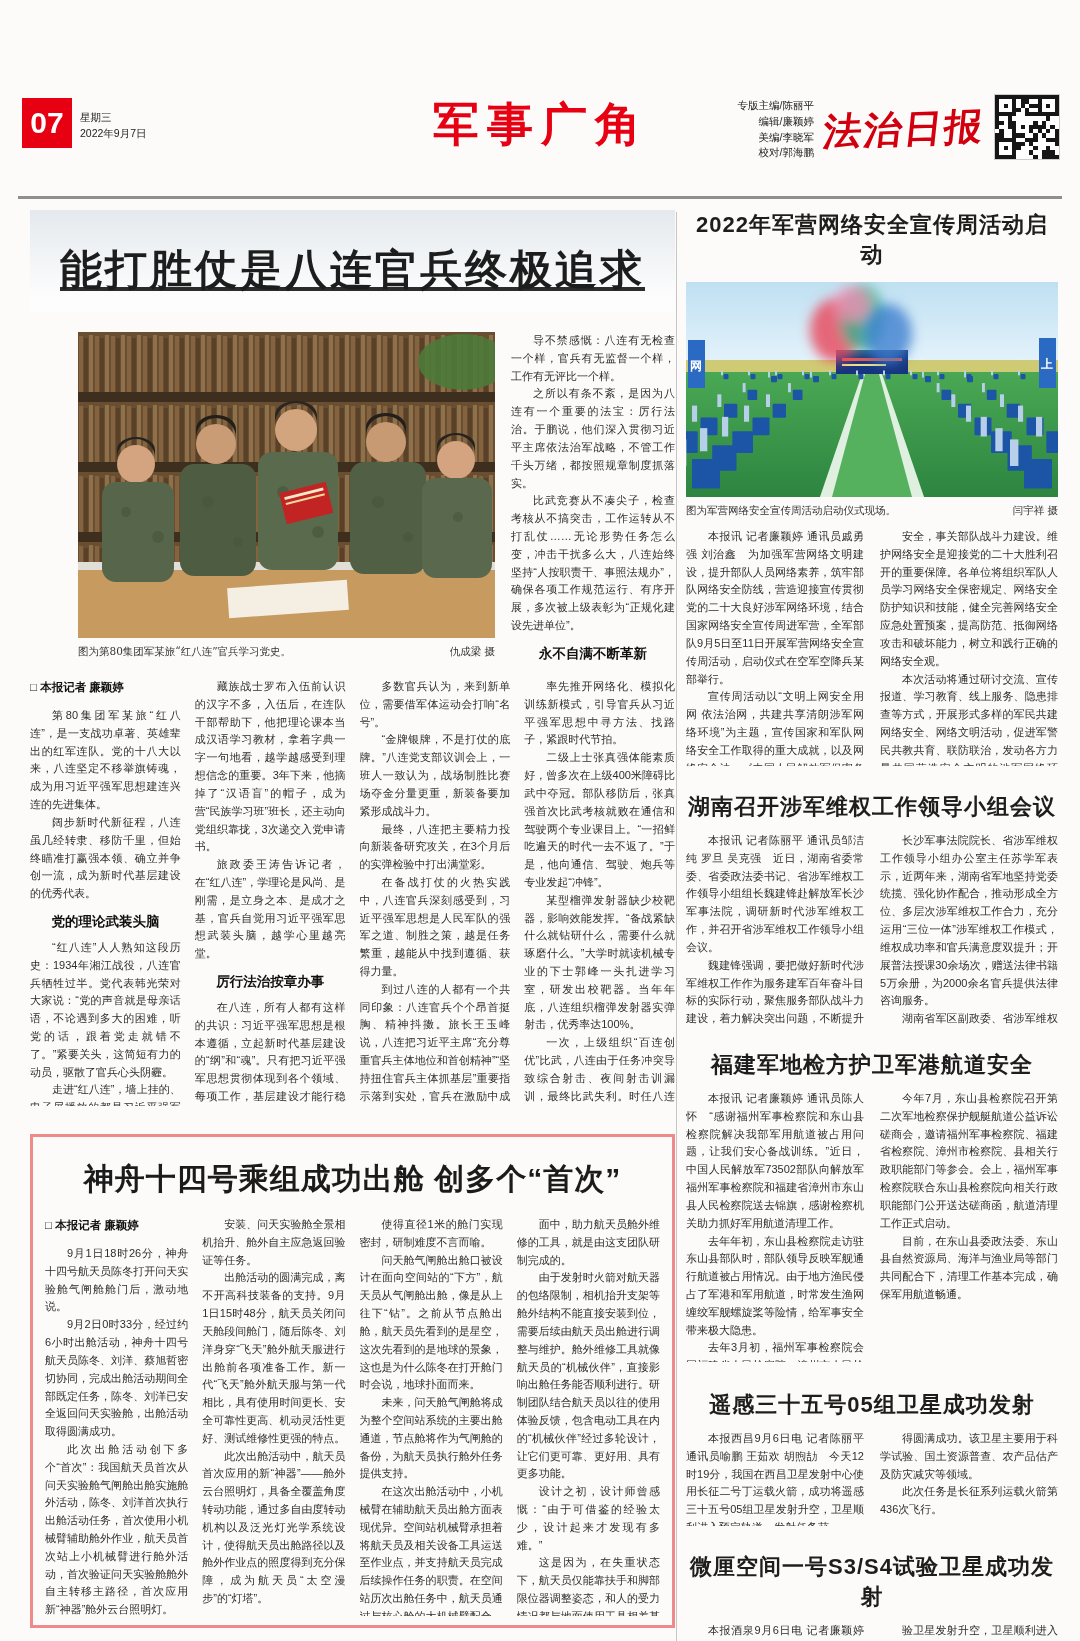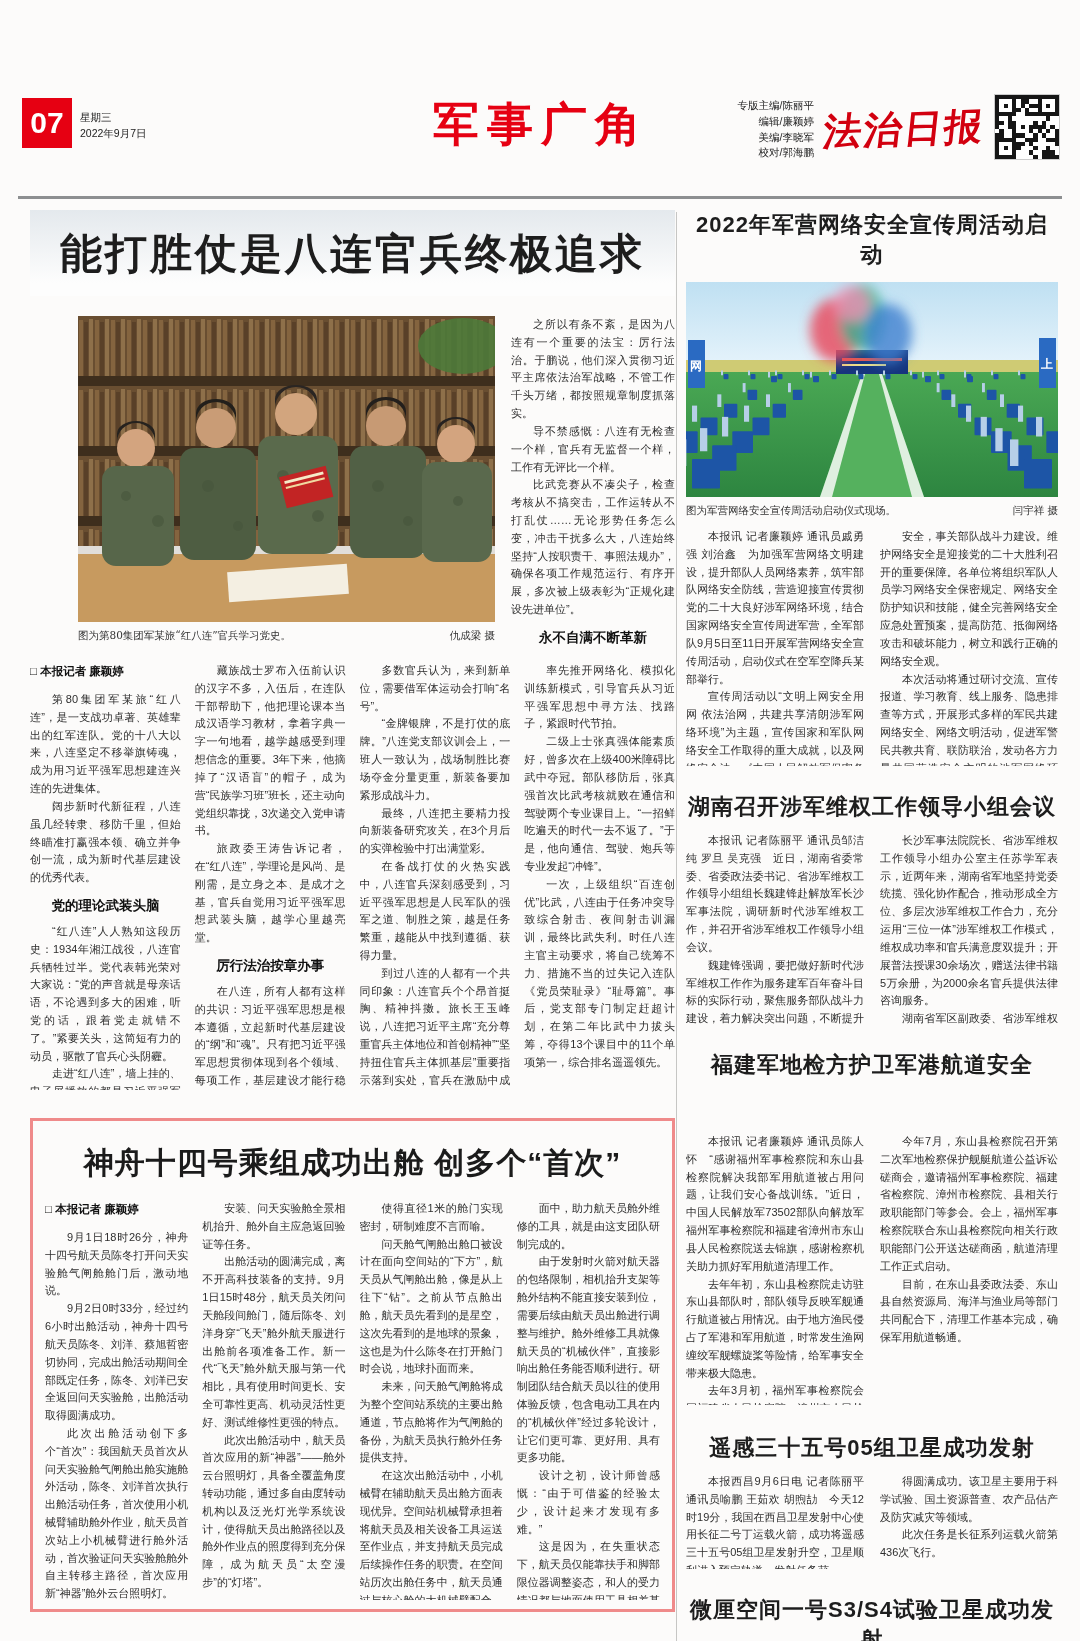--- a/index.html
+++ b/index.html
@@ -24,21 +24,21 @@
   .v-divider{position:absolute;left:676px;top:212px;bottom:0;width:1px;background:#c6c6c4;}
   
   .para{margin:0;text-indent:2em;font-size:11px;line-height:1.62;text-align:justify;color:#2e2e2e;}
   .sub{margin:10px 0 8px;text-align:center;font-size:13.5px;font-weight:bold;color:#111;}
   .byline{font-size:11.5px;font-weight:bold;color:#111;margin:2px 0 12px;}
   strong{font-weight:normal;}
   .caprow{display:flex;justify-content:space-between;align-items:center;margin-top:7px;
           font-family:"DejaVu Serif",serif;font-size:10.5px;color:#333;}
   
   .left-region{position:absolute;left:30px;top:210px;width:645px;}
-  .ma-headarea{background:linear-gradient(#e4e9ed,#fdfdfd 85%);padding:16px 0 14px;}
+  .ma-headarea{background:linear-gradient(#e4e9ed,#fdfdfd 85%);padding:32px 0 14px;text-decoration:underline;}
   .ma-headline{text-align:center;font-size:42px;font-weight:bold;color:#1d1d1d;letter-spacing:3px;margin:0;}
   .ma-subheadline{text-align:center;font-size:19px;font-weight:bold;color:#222;margin:14px 0 0;}
   .ma-top{display:flex;gap:16px;margin-top:20px;}
   .photo-block{width:417px;padding-left:48px;}
   .main-photo{display:block;width:417px;height:306px;}
   .side-col{flex:1;height:334px;overflow:hidden;}
   .cols{display:flex;gap:14px;margin-top:12px;}
   .cols .col{flex:1;overflow:hidden;}
   .ma-cols .col{height:428px;}
   
@@ -46,21 +46,21 @@
   .sz-headline{text-align:center;font-size:30px;font-weight:bold;color:#1b1b1b;letter-spacing:1px;margin:10px 0 16px;}
   .sz-cols .col{height:400px;}
   
   .right-region{position:absolute;left:686px;top:210px;width:372px;}
   .r-headline{text-align:center;font-size:22px;font-weight:bold;color:#1d1d1d;margin:0;letter-spacing:1px;}
   .ceremony-photo{display:block;width:372px;height:215px;margin-top:12px;}
   .r-cols{margin-top:10px;display:flex;gap:16px;}
   .r-cols .col{flex:1;overflow:hidden;}
   .cyber-cols .col{height:238px;}
   .hunan-cols .col{height:192px;}
-  .fujian-cols .col{height:272px;margin-top:43px;}
+  .fujian-cols .col{height:272px;}
   .yaogan-cols .col{height:96px;}
   .weili-cols .col{height:82px;}
   .mt26{margin-top:26px;} .mt28{margin-top:28px;}
 </style>
 </head>
 <body>
 
 <div class="page">
 
   <div class="hdr">
@@ -267,22 +267,22 @@
               <rect x="208" y="166" width="40" height="2" fill="#f0d9a0"></rect>
             </g>
           </g>
         </svg>
         <div class="caprow">
           <span>图为第80集团军某旅“红八连”官兵学习党史。</span>
           <span>仇成梁 摄</span>
         </div>
       </div>
       <div class="side-col col">
+          <p class="para">导不禁感慨：八连有无检查一个样，官兵有无监督一个样，工作有无评比一个样。</p>
           <p class="para">之所以有条不紊，是因为八连有一个重要的法宝：厉行法治。于鹏说，他们深入贯彻习近平主席依法治军战略，不管工作千头万绪，都按照规章制度抓落实。</p>
-          <p class="para">导不禁感慨：八连有无检查一个样，官兵有无监督一个样，工作有无评比一个样。</p>
           <p class="para">比武竞赛从不凑尖子，检查考核从不搞突击，工作运转从不打乱仗……无论形势任务怎么变，冲击干扰多么大，八连始终坚持“人按职责干、事照法规办”，确保各项工作规范运行、有序开展，多次被上级表彰为“正规化建设先进单位”。</p>
           <h4 class="sub">永不自满不断革新</h4>
           <p class="para">在部队调整改革中，八连所在营转型为合成营，面对无人机、导弹、卫星等多个兵种专业，尤其是得知连队即将全面换装，许多人面临转岗换岗，官兵顿感压力重重。“体制编制调整，就是倒逼大家换脑筋、变观念。”改革后的第一堂课，八连干部动员大家积极应对挑战。</p>
         </div>
     </div>
 
     <div class="cols ma-cols">
       <div class="col">
         <div class="byline">□ 本报记者 廉颖婷</div>
         <div>
@@ -302,20 +302,21 @@
       <div class="col">
           <p class="para">多数官兵认为，来到新单位，需要借军体运动会打响“名号”。</p>
           <p class="para">“金牌银牌，不是打仗的底牌。”八连党支部议训会上，一班人一致认为，战场制胜比赛场夺金分量更重，新装备要加紧形成战斗力。</p>
           <p class="para">最终，八连把主要精力投向新装备研究攻关，在3个月后的实弹检验中打出满堂彩。</p>
           <p class="para">在备战打仗的火热实践中，八连官兵深刻感受到，习近平强军思想是人民军队的强军之道、制胜之策，越是任务繁重，越能从中找到遵循、获得力量。</p>
           <p class="para">到过八连的人都有一个共同印象：八连官兵个个昂首挺胸、精神抖擞。旅长王玉峰说，八连把习近平主席“充分尊重官兵主体地位和首创精神”“坚持扭住官兵主体抓基层”重要指示落到实处，官兵在激励中成长、连队在团结中进步，焕发强大的凝聚力。</p>
         </div>
       <div class="col">
           <p class="para">率先推开网络化、模拟化训练新模式，引导官兵从习近平强军思想中寻方法、找路子，紧跟时代节拍。</p>
           <p class="para">二级上士张真强体能素质好，曾多次在上级400米障碍比武中夺冠。部队移防后，张真强首次比武考核就败在通信和驾驶两个专业课目上。“一招鲜吃遍天的时代一去不返了。”于是，他向通信、驾驶、炮兵等专业发起“冲锋”。</p>
+          <p class="para">某型榴弹发射器缺少校靶器，影响效能发挥。“备战紧缺什么就钻研什么，需要什么就琢磨什么。”大学时就读机械专业的下士郭峰一头扎进学习室，研发出校靶器。当年年底，八连组织榴弹发射器实弹射击，优秀率达100%。</p>
           <p class="para">一次，上级组织“百连创优”比武，八连由于任务冲突导致综合射击、夜间射击训漏训，最终比武失利。时任八连主官主动要求，将自己统筹不力、措施不当的过失记入连队《党员荣耻录》“耻辱篇”。事后，党支部专门制定赶超计划，在第二年比武中力拔头筹，夺得13个课目中的11个单项第一，综合排名遥遥领先。</p>
         </div>
     </div>
 
     <div class="sz-box">
       <h2 class="sz-headline">神舟十四号乘组成功出舱 创多个“首次”</h2>
       <div class="cols sz-cols">
         <div class="col">
           <div class="byline">□ 本报记者 廉颖婷</div>
           <div>

